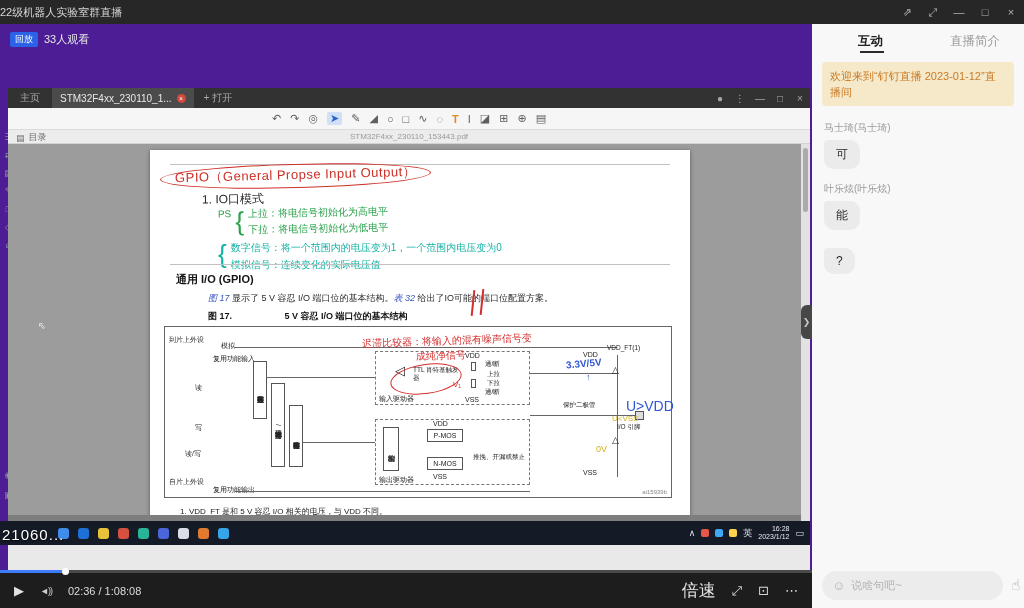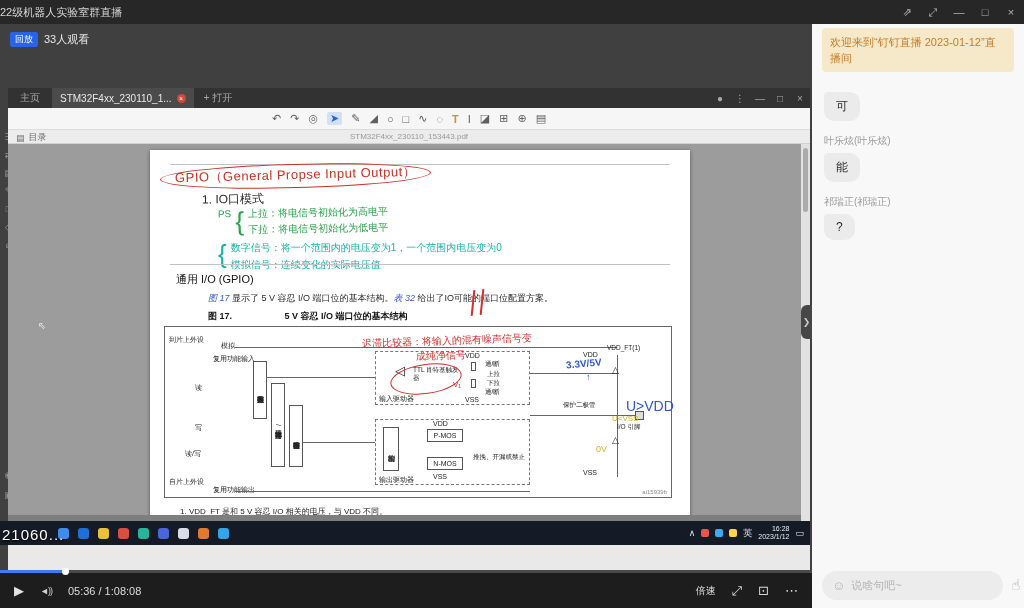--- a/index.html
+++ b/index.html
@@ -7,21 +7,21 @@
   body{font-family:"Liberation Sans","DejaVu Sans",sans-serif;}
   #app{position:relative;width:1024px;height:608px;background:#000;overflow:hidden;margin:0 auto;}
 
   
   .titlebar{position:absolute;left:0;top:0;width:1024px;height:24px;background:#272727;display:flex;align-items:center;}
   .tb-title{color:#d8d8d8;font-size:11px;}
   .tb-controls{margin-left:auto;display:flex;align-items:center;height:100%;}
   .tb-controls span{width:26px;text-align:center;color:#b4b4b4;font-size:11px;}
 
   
-  .video-area{position:absolute;left:0;top:24px;width:812px;height:546px;background:#404040;overflow:hidden;}
+  .video-area{position:absolute;left:0;top:24px;width:812px;height:546px;background:#4c1d95;overflow:hidden;}
   .viewer-bar{position:absolute;left:10px;top:8px;display:flex;align-items:center;gap:6px;z-index:9;}
   .replay{background:#2a62e8;color:#fff;font-size:9px;padding:1px 5px;border-radius:2px;}
   .vcount{color:#e6e6e6;font-size:11px;}
   .desktop{position:absolute;left:0;top:64px;width:810px;height:457px;}
   .side-tools{position:absolute;left:1px;top:44px;width:15px;display:flex;flex-direction:column;align-items:center;gap:8px;color:#8d949c;font-size:9px;}
   .side-tools2{position:absolute;left:1px;top:382px;width:15px;display:flex;flex-direction:column;align-items:center;gap:10px;color:#8d949c;font-size:9px;}
   .mouse{position:absolute;left:38px;top:296px;color:#e8e8e8;font-size:10px;z-index:8;}
   .collapse-tab{position:absolute;right:0;top:281px;width:11px;height:34px;background:#474747;border-radius:6px 0 0 6px;color:#c9c9c9;font-size:9px;display:flex;align-items:center;justify-content:center;z-index:8;}
 
   
@@ -47,21 +47,21 @@
   
   .page{position:absolute;left:142px;top:6px;width:540px;height:380px;background:#fff;box-shadow:0 1px 4px rgba(0,0,0,.45);}
   .page .rule{position:absolute;height:1px;background:#c2c2c2;}
   .hw{position:absolute;white-space:nowrap;}
   .hw-red{color:#cc3027;font-size:13px;transform:rotate(-1.5deg);letter-spacing:.5px;left:10px;top:14px;}
   .hw-oval{border:1.5px solid #cc3027;border-radius:50% / 55%;padding:1px 14px 3px;display:inline-block;}
   .hw-black{color:#2a2a2a;font-size:12px;transform:rotate(-1deg);left:52px;top:41px;}
   .hw-green{color:#2ba24c;font-size:10px;line-height:16px;transform:rotate(-1deg);display:flex;gap:4px;left:68px;top:55px;}
   .hw-cyan{color:#14b3a5;font-size:10px;line-height:17px;display:flex;gap:4px;left:68px;top:89px;}
   .brace{font-size:26px;font-weight:300;line-height:30px;}
-  .sec-title{position:absolute;left:26px;top:122px;font-size:11px;font-weight:normal;color:#141414;}
+  .sec-title{position:absolute;left:26px;top:122px;font-size:11px;font-weight:bold;color:#141414;}
   .para{position:absolute;left:58px;top:142px;width:440px;font-size:9px;line-height:13px;color:#2a2a2a;}
   .blue-ref{color:#3a57c4;font-style:italic;}
   .fig-caption{position:absolute;left:58px;top:160px;font-size:9px;font-weight:bold;color:#141414;}
   .fig-caption .t{margin-left:50px;}
   .footnote{position:absolute;left:30px;top:356px;font-size:8px;color:#222;}
 
   
   .diagram{position:absolute;left:14px;top:176px;width:508px;height:172px;border:1px solid #666;background:#fff;font-size:7px;color:#222;}
   .d{position:absolute;white-space:nowrap;}
   .dbox{position:absolute;border:1px solid #555;background:#fff;}
@@ -94,21 +94,21 @@
   
   .player-bar{position:absolute;left:0;top:570px;width:812px;height:38px;background:#1d1d1d;}
   .progress-track{position:absolute;left:0;top:0;width:100%;height:3px;background:#4a4a4a;}
   .progress-fill{height:100%;background:#3e7bfa;width:8%;}
   .progress-thumb{position:absolute;top:-2px;left:8%;width:7px;height:7px;border-radius:50%;background:#fff;margin-left:-3px;}
   .controls-row{position:absolute;left:0;top:3px;right:0;bottom:0;display:flex;align-items:center;padding:0 14px;gap:16px;color:#e3e3e3;}
   .ctrl-play{font-size:13px;}
   .ctrl-vol{font-size:9px;color:#cfcfcf;letter-spacing:-1px;}
   .ctrl-time{font-size:11px;color:#dcdcdc;}
   .spacer{flex:1;}
-  .ctrl-speed{font-size:10px;}
+  .ctrl-speed{font-size:17px;}
   .ctrl-ico{font-size:13px;color:#d6d6d6;}
 
   
   .chat{position:absolute;left:812px;top:24px;width:212px;height:584px;background:#f8f8f8;display:flex;flex-direction:column;}
   .chat-tabs{position:relative;height:34px;flex:none;}
   .tab-interact{position:absolute;left:46px;top:9px;font-size:12.5px;color:#222;font-weight:bold;}
   .tab-underline{position:absolute;left:48px;top:27px;width:24px;height:2px;background:#2b2b2b;}
   .tab-intro{position:absolute;left:138px;top:9px;font-size:12.5px;color:#9a9a9a;}
   .welcome{flex:none;margin:4px 10px 0;background:#f5e9c9;color:#c97a26;font-size:11px;line-height:16px;border-radius:4px;padding:6px 8px;}
   .messages{flex:1;padding:2px 12px 0;overflow:hidden;}
@@ -358,43 +358,48 @@
   </div>
 
   <div class="player-bar">
     <div class="progress-track">
       <div class="progress-fill" style="width: 8%;"></div>
       <div class="progress-thumb" style="left: 8%;"></div>
     </div>
     <div class="controls-row">
       <span class="ctrl-play">▶</span>
       <span class="ctrl-vol">◄))</span>
-      <span class="ctrl-time">05:36 / 1:08:08</span>
+      <span class="ctrl-time">02:36 / 1:08:08</span>
       <span class="spacer"></span>
       <span class="ctrl-speed">倍速</span>
       <span class="ctrl-ico">⤢</span>
       <span class="ctrl-ico">⊡</span>
       <span class="ctrl-ico">⋯</span>
     </div>
   </div>
 
   <div class="chat">
+    <div class="chat-tabs">
+      <span class="tab-interact">互动</span>
+      <span class="tab-underline"></span>
+      <span class="tab-intro">直播简介</span>
+    </div>
 
     <div class="welcome">欢迎来到“钉钉直播 2023-01-12”直播间</div>
 
     <div class="messages">
       <div class="msg">
+        <div class="msg-name">马士琦(马士琦)</div>
         <div class="msg-bubble">可</div>
       </div>
       <div class="msg">
         <div class="msg-name">叶乐炫(叶乐炫)</div>
         <div class="msg-bubble">能</div>
       </div>
       <div class="msg">
-        <div class="msg-name">祁瑞正(祁瑞正)</div>
         <div class="msg-bubble">?</div>
       </div>
     </div>
 
     <div class="chat-input-row">
       <div class="input-pill">
         <span class="emoji">☺</span>
         <input type="text" placeholder="说啥句吧~" style="">
       </div>
       <span class="like">☝</span>

